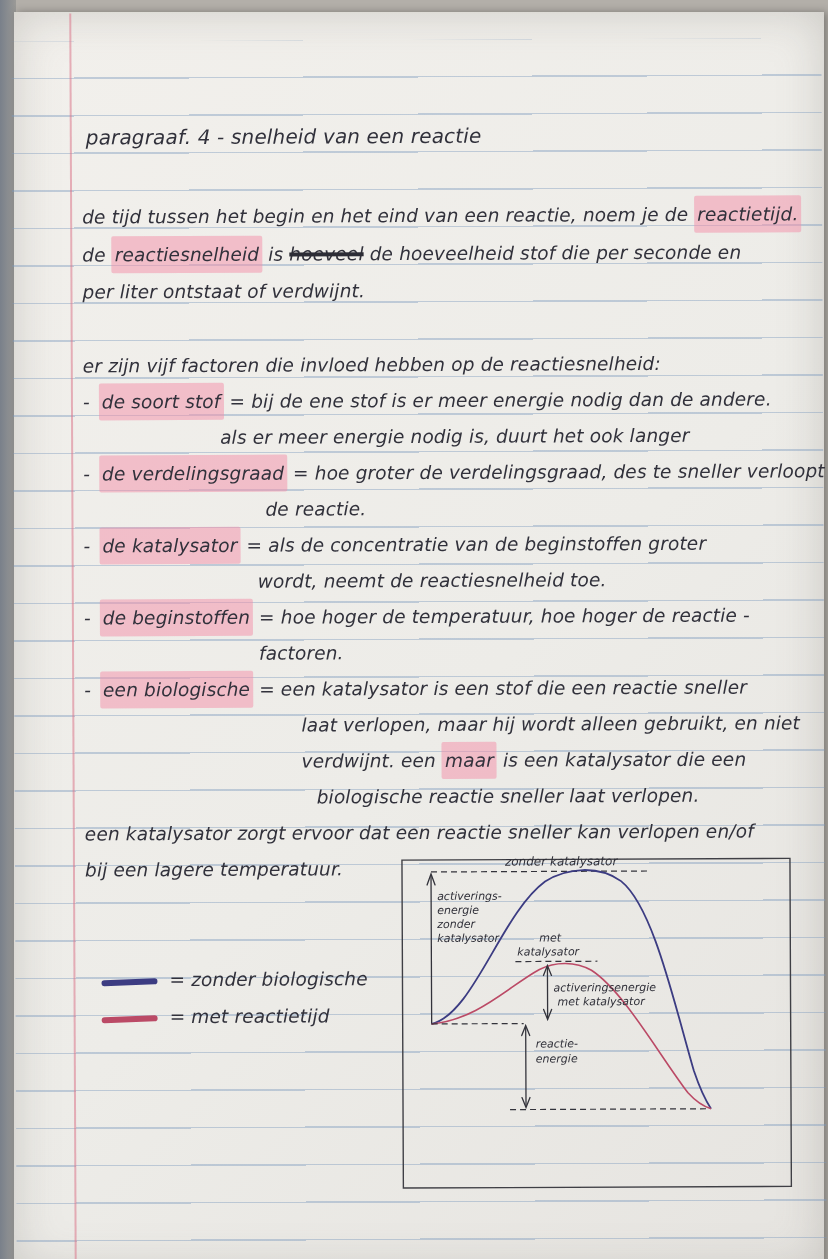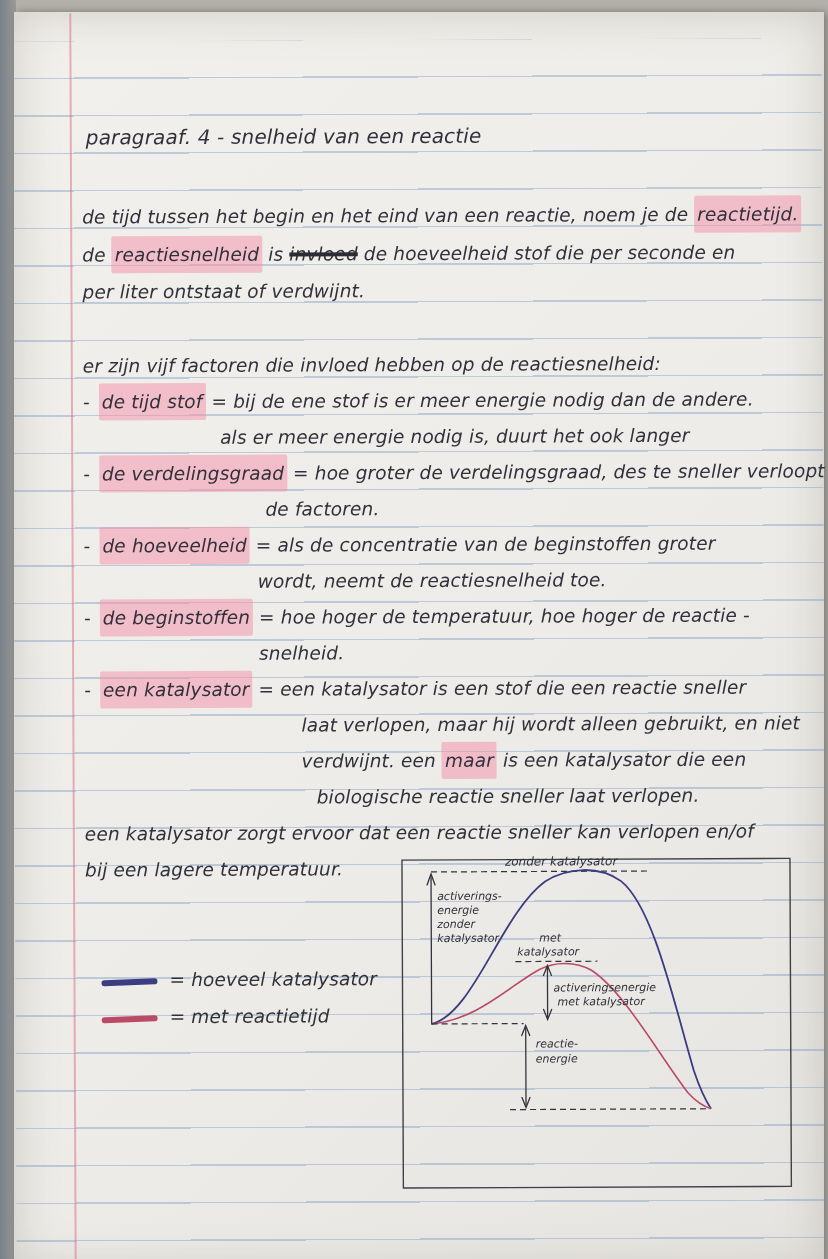--- a/index.html
+++ b/index.html
@@ -73,62 +73,62 @@
 
       <div class="block title-block">
         <div class="row"><span class="hand">paragraaf. 4 - snelheid van een reactie</span></div>
       </div>
 
       <div class="block intro-block">
         <div class="row">
           <span class="hand">de tijd tussen het begin en het eind van een reactie, noem je de </span><span class="hand hl">reactietijd.</span>
         </div>
         <div class="row">
-          <span class="hand">de </span><span class="hand hl">reactiesnelheid</span><span class="hand"> is </span><span class="hand strike">invloed</span><span class="hand"> de hoeveelheid stof die per seconde en</span>
+          <span class="hand">de </span><span class="hand hl">reactiesnelheid</span><span class="hand"> is </span><span class="hand strike">hoeveel</span><span class="hand"> de hoeveelheid stof die per seconde en</span>
         </div>
         <div class="row">
           <span class="hand">per liter ontstaat of verdwijnt.</span>
         </div>
       </div>
 
       <div class="block body-block">
         <div class="row">
           <span class="hand">er zijn vijf factoren die invloed hebben op de reactiesnelheid:</span>
         </div>
 
         <div class="row">
-          <span class="hand dash">-</span><span class="hand hl">de tijd stof</span><span class="hand"> =  bij de ene stof is er meer energie nodig dan de andere.</span>
+          <span class="hand dash">-</span><span class="hand hl">de soort stof</span><span class="hand"> =  bij de ene stof is er meer energie nodig dan de andere.</span>
         </div>
         <div class="row ind1">
           <span class="hand">als er meer energie nodig is, duurt het ook langer</span>
         </div>
 
         <div class="row">
           <span class="hand dash">-</span><span class="hand hl">de verdelingsgraad</span><span class="hand"> =  hoe groter de verdelingsgraad, des te sneller verloopt</span>
         </div>
         <div class="row ind2">
-          <span class="hand">de factoren.</span>
+          <span class="hand">de reactie.</span>
         </div>
 
         <div class="row">
-          <span class="hand dash">-</span><span class="hand hl">de hoeveelheid</span><span class="hand"> =  als de concentratie van de beginstoffen groter</span>
+          <span class="hand dash">-</span><span class="hand hl">de katalysator</span><span class="hand"> =  als de concentratie van de beginstoffen groter</span>
         </div>
         <div class="row ind3">
           <span class="hand">wordt, neemt de reactiesnelheid toe.</span>
         </div>
 
         <div class="row">
           <span class="hand dash">-</span><span class="hand hl">de beginstoffen</span><span class="hand"> =  hoe hoger de temperatuur, hoe hoger de reactie -</span>
         </div>
         <div class="row ind4">
-          <span class="hand">snelheid.</span>
+          <span class="hand">factoren.</span>
         </div>
 
         <div class="row">
-          <span class="hand dash">-</span><span class="hand hl">een katalysator</span><span class="hand"> =  een katalysator is een stof die een reactie sneller</span>
+          <span class="hand dash">-</span><span class="hand hl">een biologische</span><span class="hand"> =  een katalysator is een stof die een reactie sneller</span>
         </div>
         <div class="row ind5">
           <span class="hand">laat verlopen, maar hij wordt alleen gebruikt, en niet</span>
         </div>
         <div class="row ind5">
           <span class="hand">verdwijnt. een </span><span class="hand hl">maar</span><span class="hand"> is een katalysator die een</span>
         </div>
         <div class="row ind5b">
           <span class="hand">biologische reactie sneller laat verlopen.</span>
         </div>
@@ -136,21 +136,21 @@
         <div class="row">
           <span class="hand">een katalysator zorgt ervoor dat een reactie sneller kan verlopen en/of</span>
         </div>
         <div class="row">
           <span class="hand">bij een lagere temperatuur.</span>
         </div>
       </div>
 
       <div class="block legend">
         <div class="legend-row">
-          <span class="swatch swatch-zonder"></span><span class="hand">= hoeveel katalysator</span>
+          <span class="swatch swatch-zonder"></span><span class="hand">= zonder biologische</span>
         </div>
         <div class="legend-row">
           <span class="swatch swatch-met"></span><span class="hand">= met reactietijd</span>
         </div>
       </div>
 
       <svg class="diagram" width="400" height="340" viewBox="0 0 400 340">
         <rect class="box" x="5" y="8" width="388" height="328"></rect>
 
         <line class="ink" x1="34" y1="172" x2="34" y2="24"></line>

